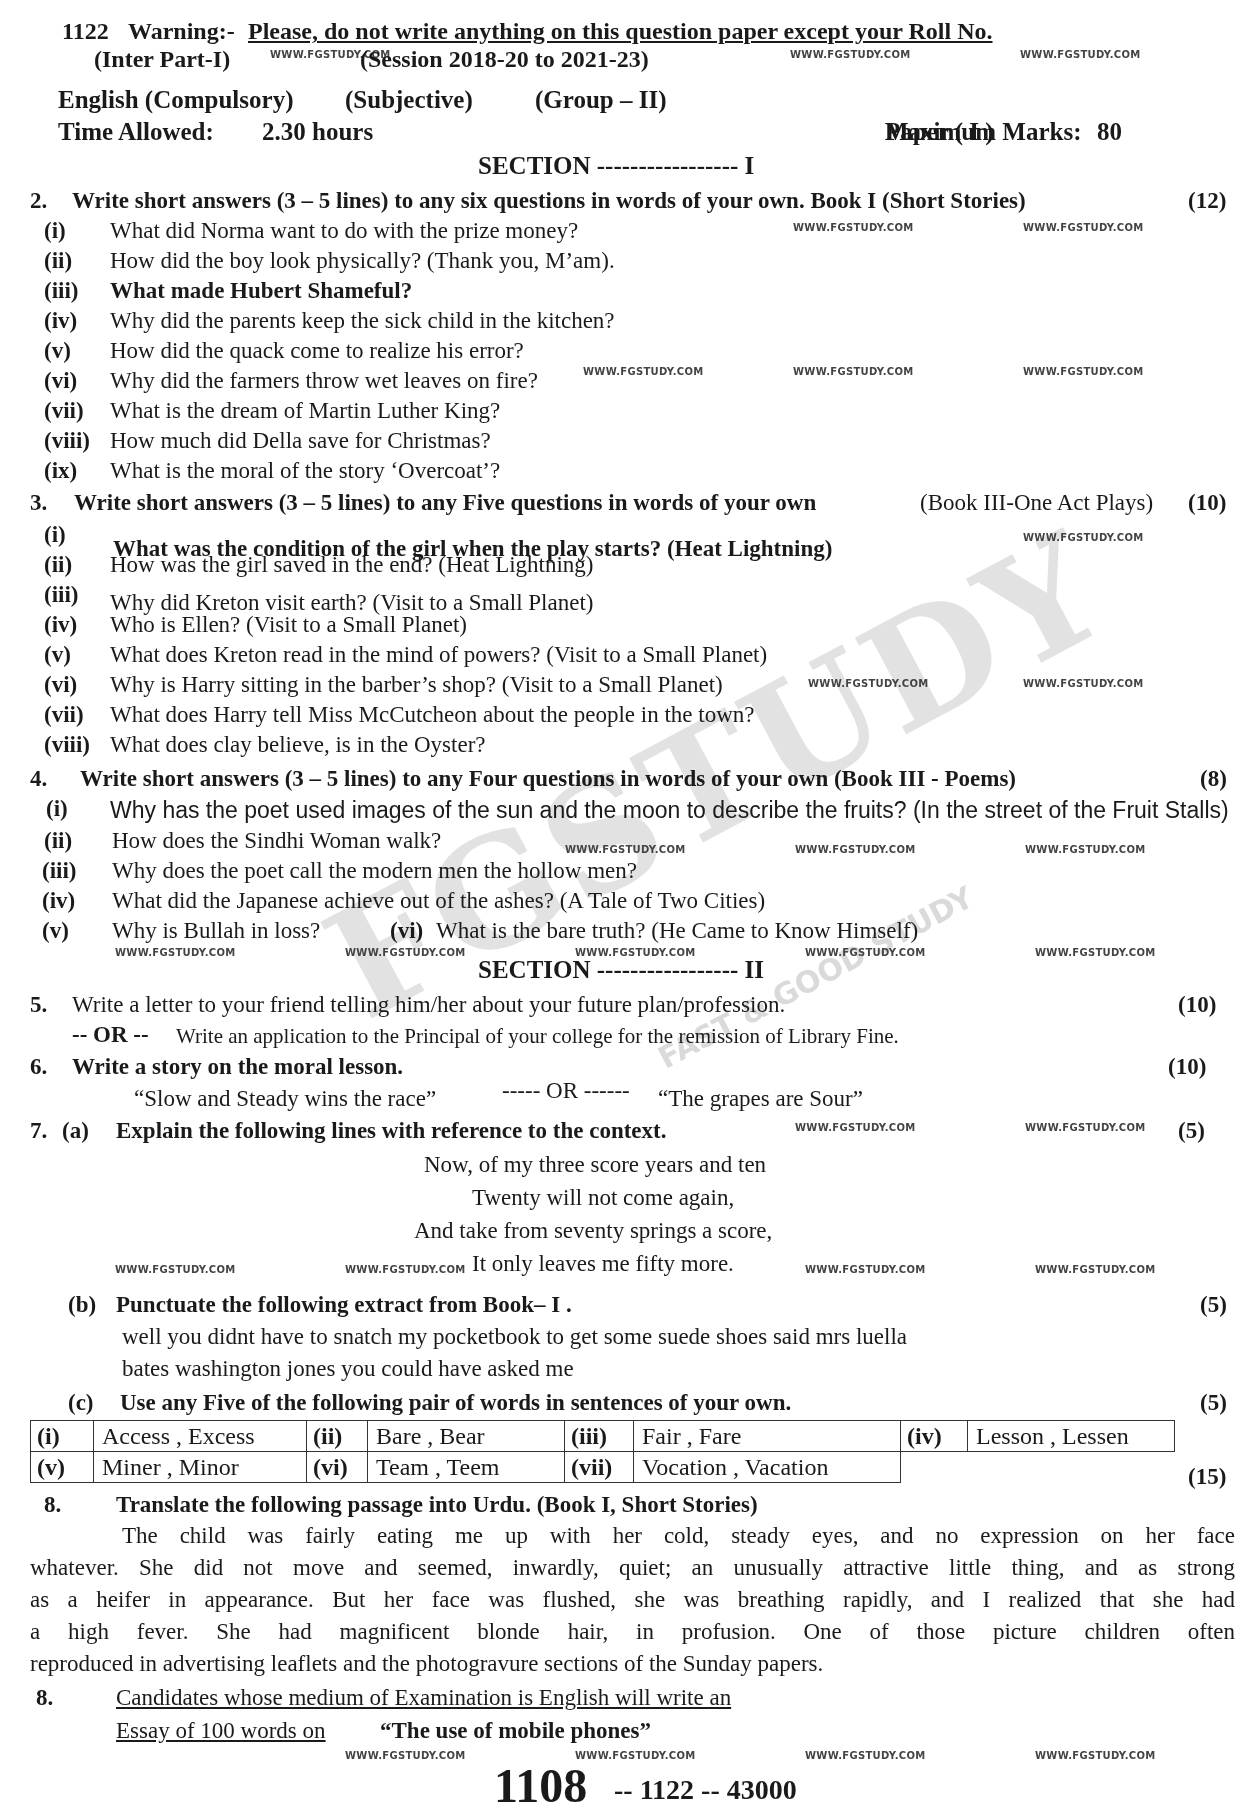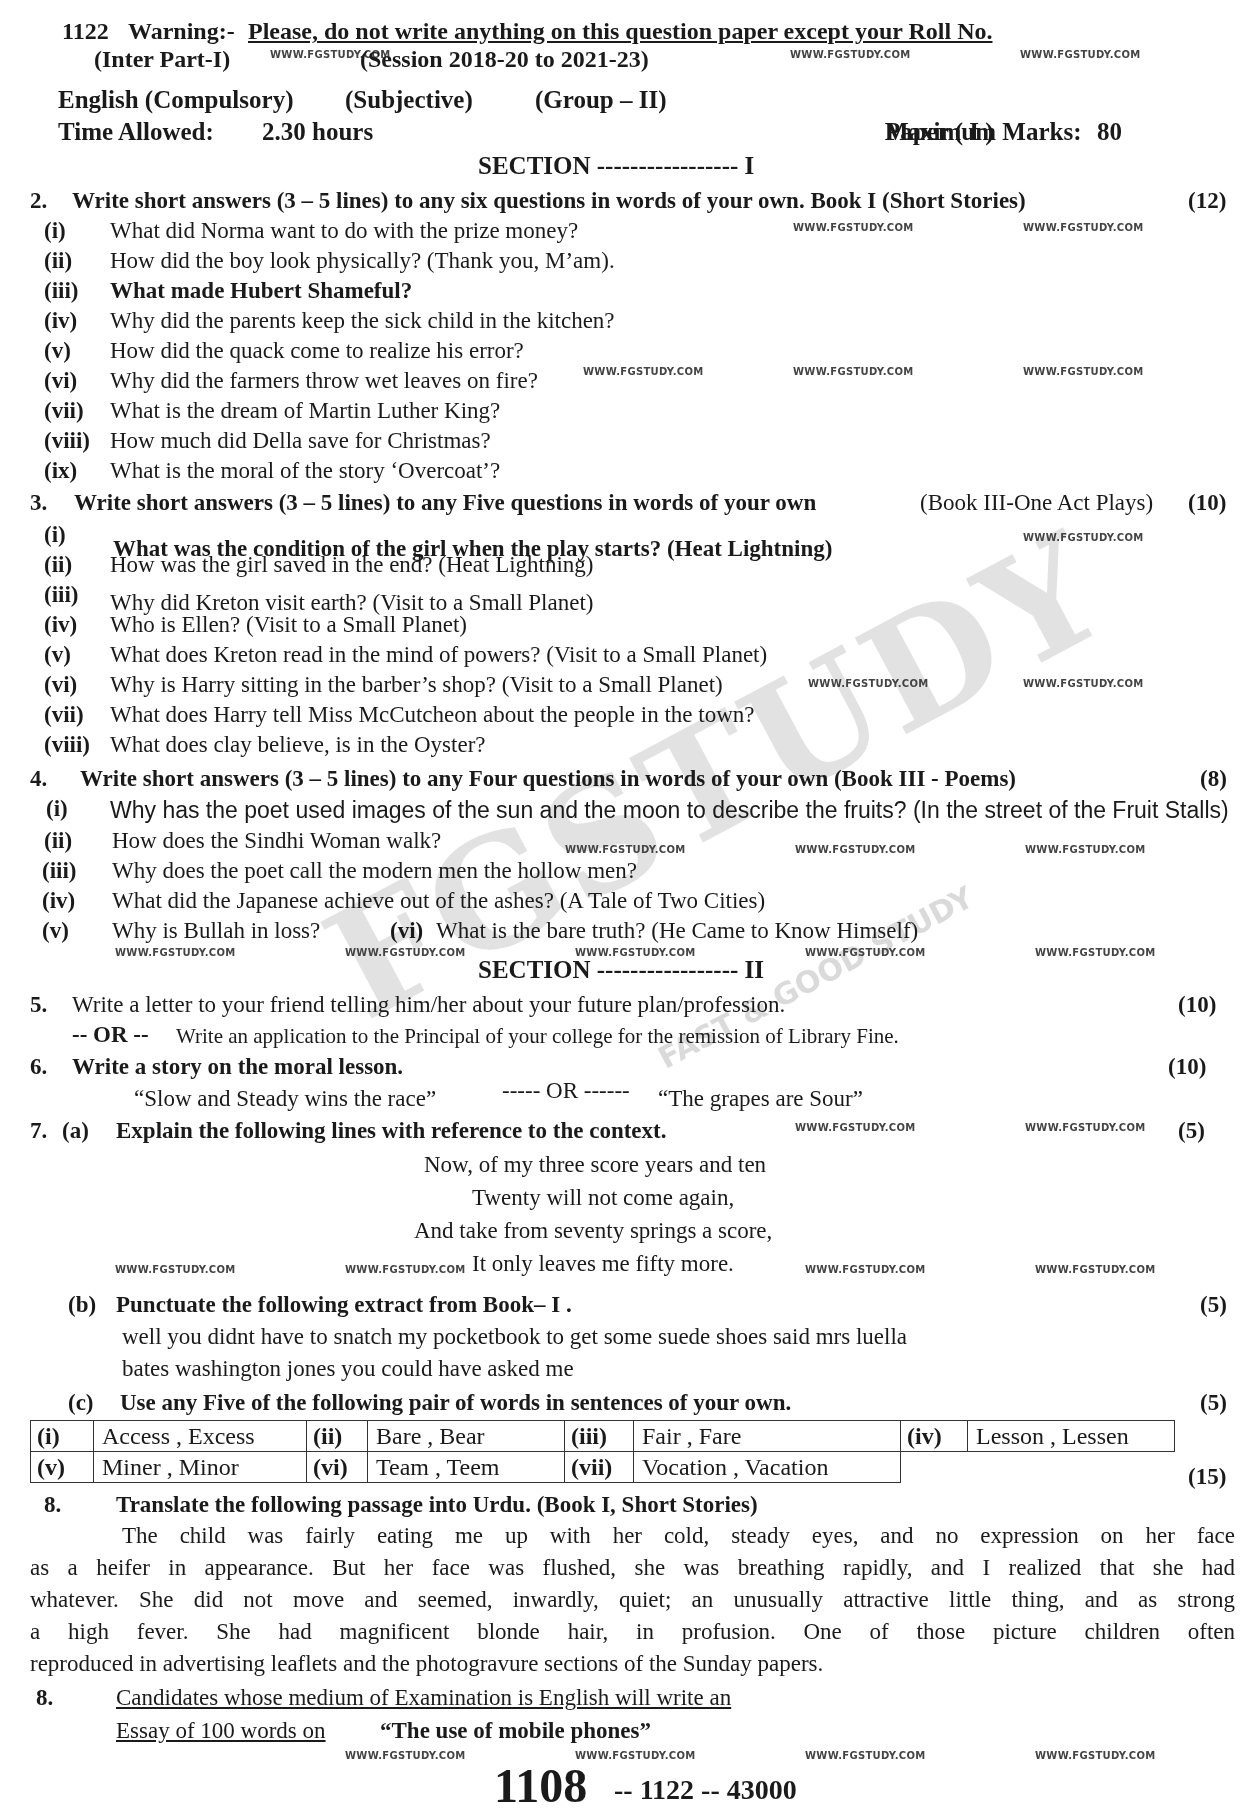--- a/index.html
+++ b/index.html
@@ -213,22 +213,22 @@
   </tr>
 </tbody>
   </table>
 
 <div class="num" style="left:44px; top:1492px;">8.</div>
 <div class="abs b fs23" style="left:116px; top:1492px;">Translate the following passage into Urdu.  (Book I, Short Stories)</div>
 <div class="marks" style="left:1188px; top:1464px;">(15)</div>
 
 <div style="position:absolute; left:30px; top:1520px; width:1205px; font-size:23px; line-height:32px;">
   <div style="text-align:justify; text-align-last:justify; text-indent:92px;">The child was fairly eating me up with her cold, steady eyes, and no expression on her face</div>
+  <div style="text-align:justify; text-align-last:justify;">whatever. She did not move and seemed, inwardly, quiet; an unusually attractive little thing, and as strong</div>
   <div style="text-align:justify; text-align-last:justify;">as a heifer in appearance. But her face was flushed, she was breathing rapidly, and I realized that she had</div>
-  <div style="text-align:justify; text-align-last:justify;">whatever. She did not move and seemed, inwardly, quiet; an unusually attractive little thing, and as strong</div>
   <div style="text-align:justify; text-align-last:justify;">a high fever. She had magnificent blonde hair, in profusion. One of those picture children often</div>
   <div>reproduced in advertising leaflets and the photogravure sections of the Sunday papers.</div>
 </div>
 
 <div class="num" style="left:36px; top:1685px;">8.</div>
 <div class="q u" style="left:116px; top:1685px;text-align:right;">Candidates whose medium of Examination is English will write an</div>
 <div class="q u" style="left:116px; top:1718px;">Essay of 100 words on</div>
 <div class="q b" style="left:380px; top:1718px;">“The use of mobile phones”</div>
 <div class="wm" style="left:345px; top:1750px;">WWW.FGSTUDY.COM</div>
 <div class="wm" style="left:575px; top:1750px;">WWW.FGSTUDY.COM</div>

